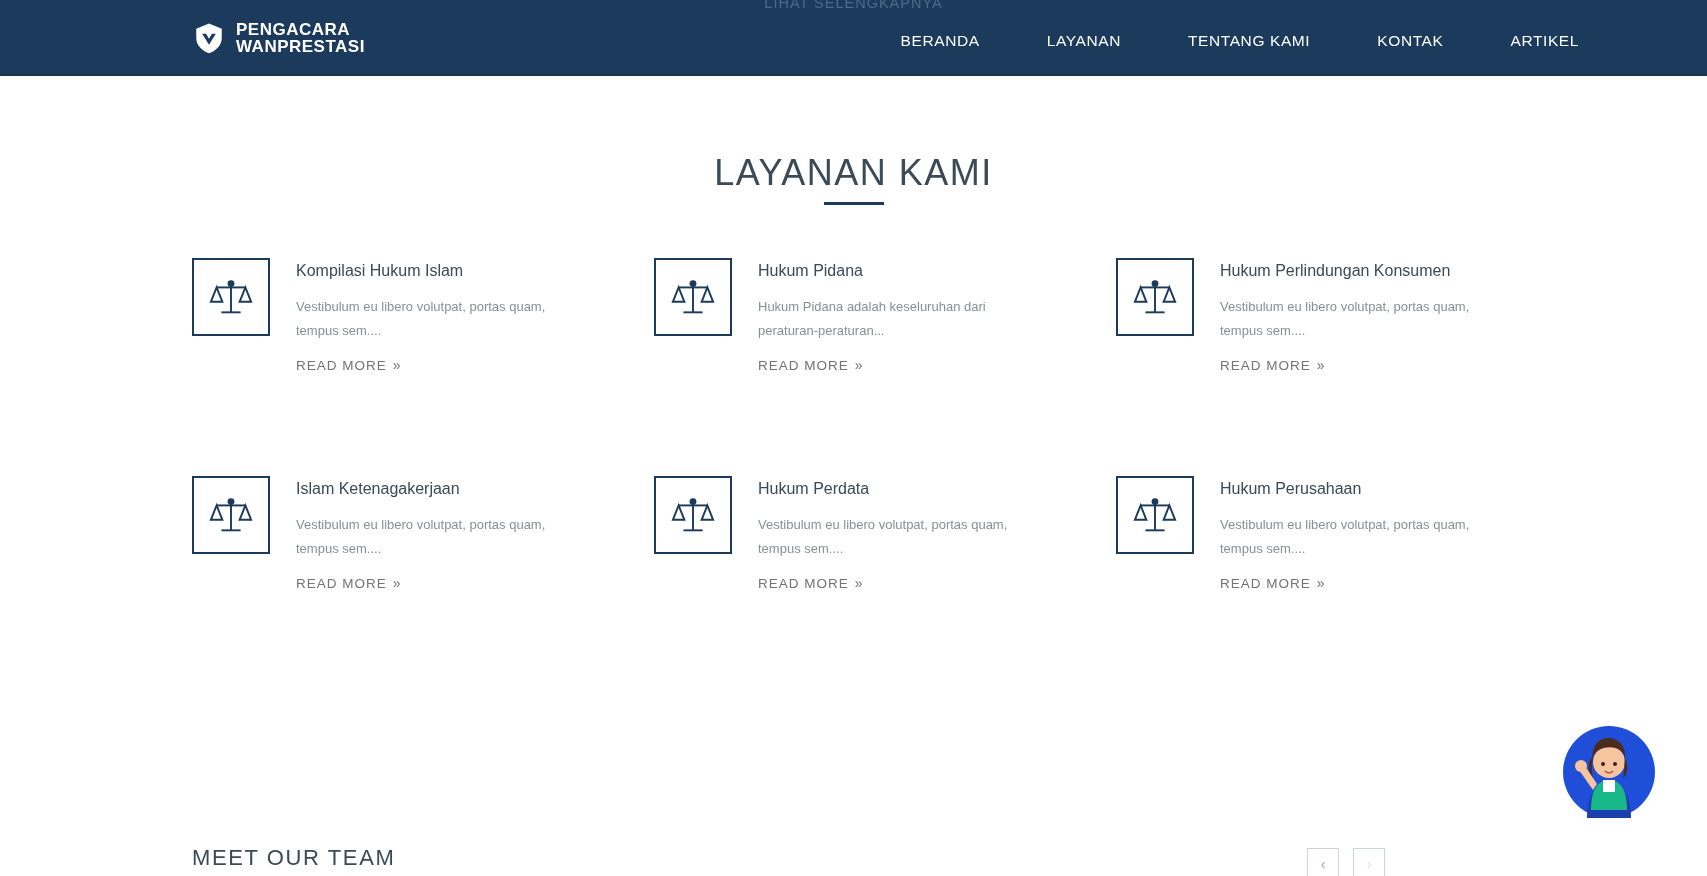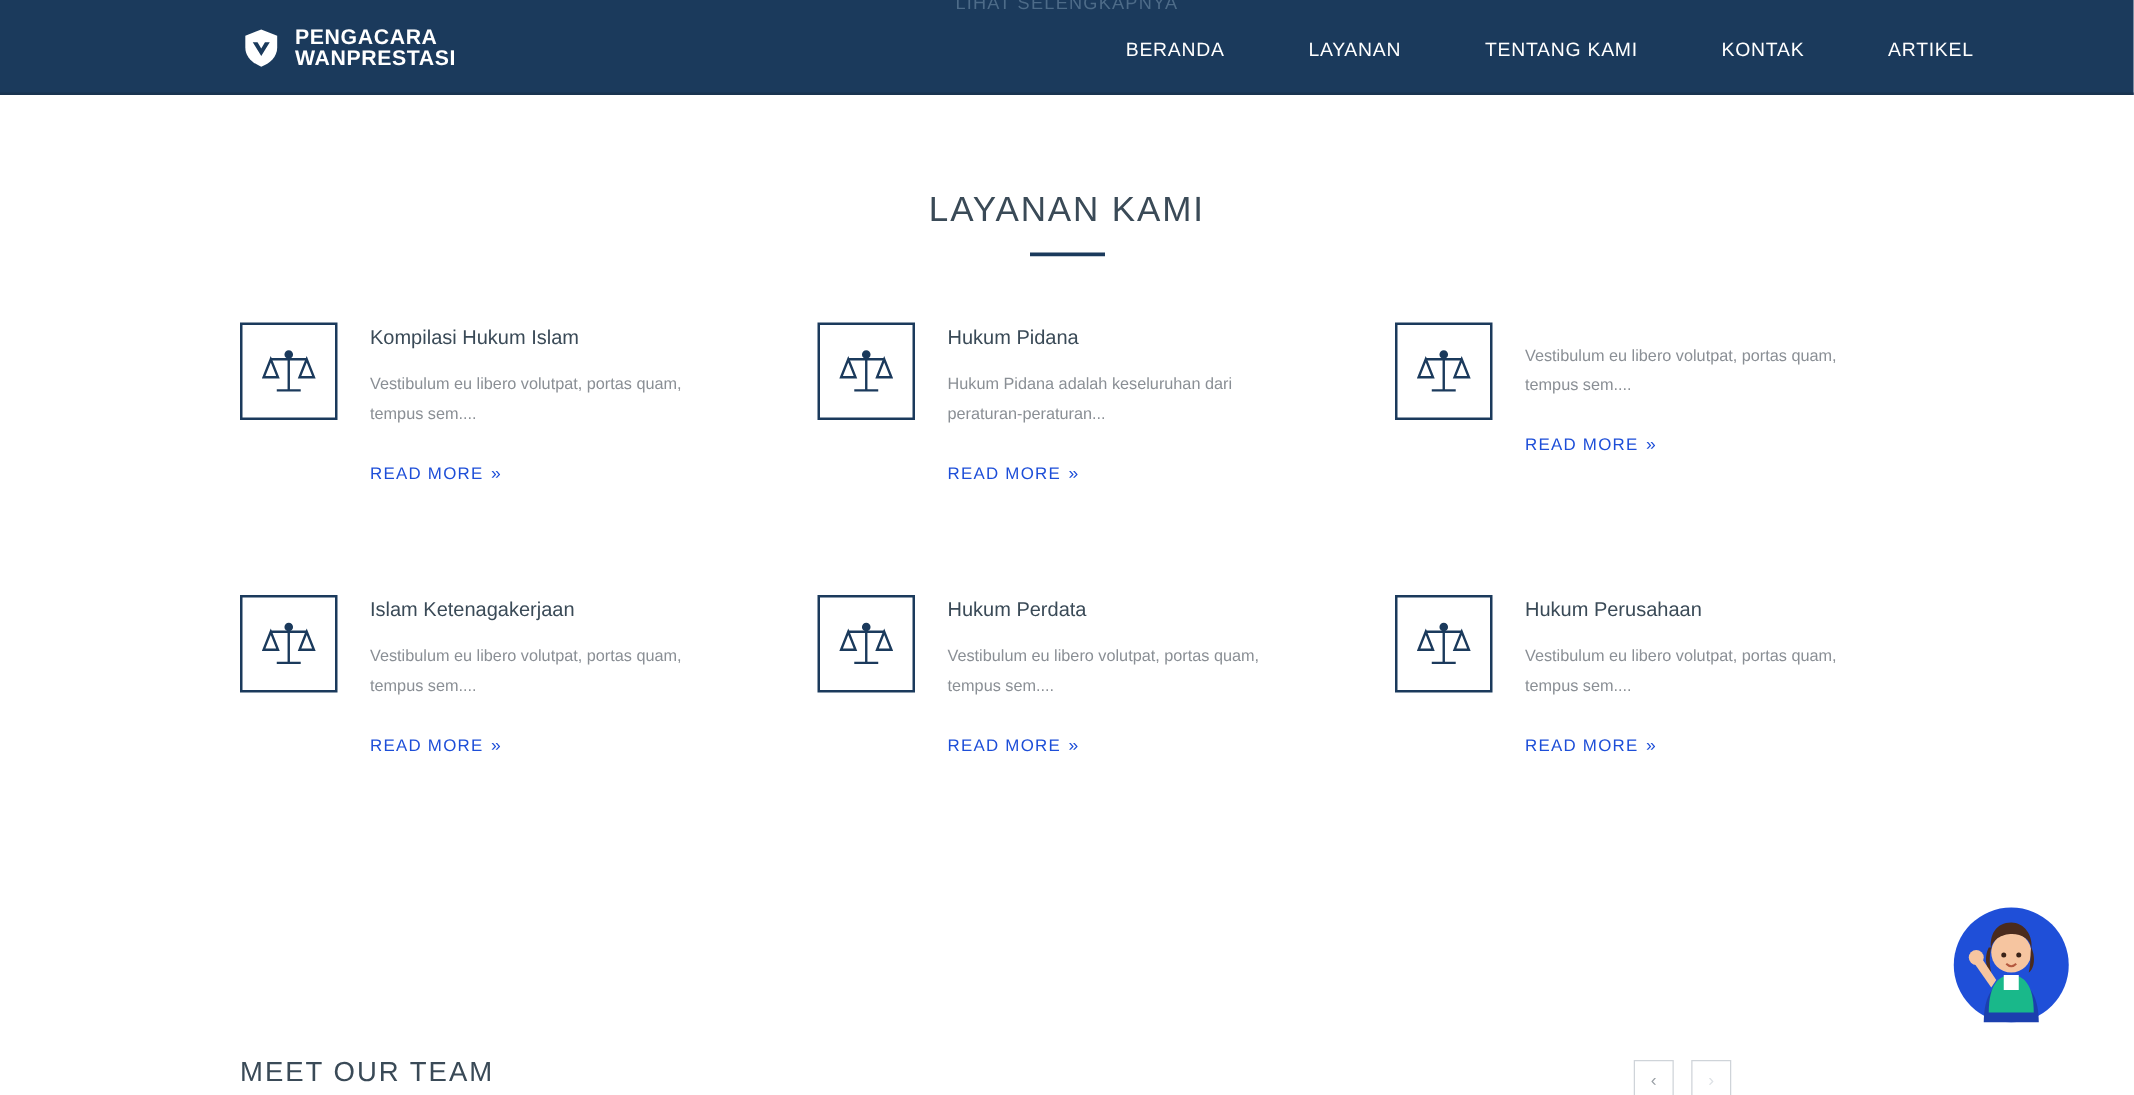--- a/index.html
+++ b/index.html
@@ -89,21 +89,21 @@
     letter-spacing: 1px;
   }
 
   
   .section-title {
     position: absolute;
     top: 152px;
     left: 0;
     width: 1707px;
     text-align: center;
-    font-size: 28px;
+    font-size: 36px;
     letter-spacing: 1.5px;
     color: #3a4a57;
     font-weight: normal;
   }
   .title-rule {
     position: absolute;
     top: 202px;
     left: 50%;
     margin-left: -30px;
     width: 60px;
@@ -144,24 +144,24 @@
     max-width: 260px;
   }
   .service-desc {
     margin-top: 13px;
     font-size: 13px;
     color: #8a8f95;
     line-height: 1.78;
     max-width: 290px;
   }
   .read-more {
-    margin-top: 28px;
+    margin-top: 15px;
     font-size: 13.5px;
     letter-spacing: 1px;
-    color: #1d4ed8;
+    color: #737373;
     cursor: pointer;
     display: inline-block;
   }
   .read-more .chev { font-size: 14px; margin-left: 6px; }
 
   
   .team-title {
     position: absolute;
     left: 192px;
     top: 845px;
@@ -285,20 +285,21 @@
             <line x1="24" y1="10" x2="24" y2="40"></line>
             <line x1="9" y1="14" x2="39" y2="14"></line>
             <circle cx="24" cy="10" r="2.6" fill="#1b3a5c"></circle>
             <line x1="14" y1="40" x2="34" y2="40"></line>
             <path d="M9 14 L3 29 H15 Z"></path>
             <path d="M39 14 L33 29 H45 Z"></path>
           </g>
         </svg>
       </div>
       <div class="service-body">
+        <h3 class="service-name">Hukum Perlindungan Konsumen</h3>
         <p class="service-desc">Vestibulum eu libero volutpat, portas quam, tempus sem....</p>
         <span class="read-more"><span>READ MORE</span><span class="chev">»</span></span>
       </div>
     </div>
 
     <div class="service">
       <div class="service-icon">
         <svg viewBox="0 0 48 48" width="46" height="46">
           <g fill="none" stroke="#1b3a5c" stroke-width="2">
             <line x1="24" y1="10" x2="24" y2="40"></line>

